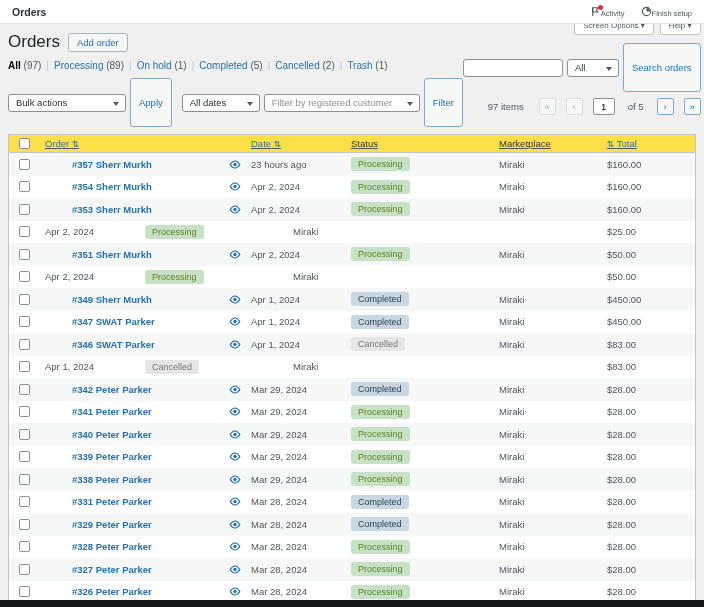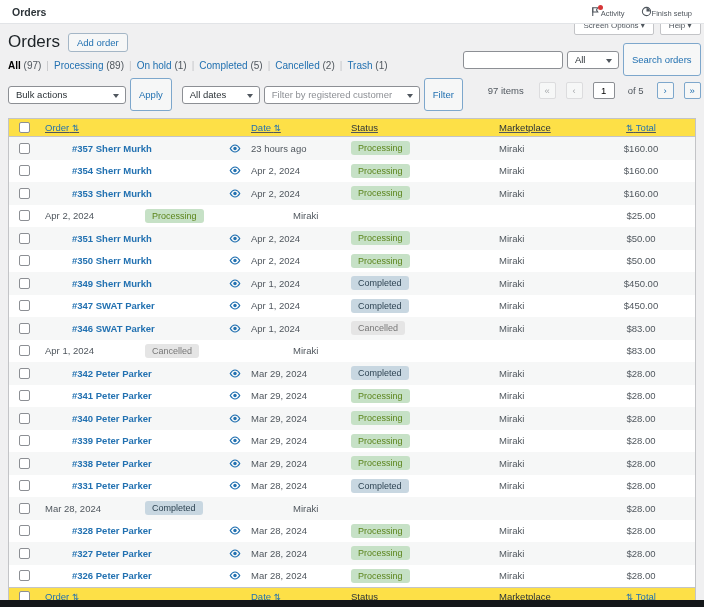--- a/index.html
+++ b/index.html
@@ -31,21 +31,21 @@
   
   .content { padding: 0 8px; }
   .header-area { display: flex; justify-content: space-between; align-items: flex-start; }
 
   .header-left { padding-top: 8px; }
   .title-row { display: flex; align-items: center; gap: 8px; }
   .page-title { font-size: 17px; font-weight: 400; color: #1d2327; line-height: 20px; }
   .btn {
     display: inline-block; background: #f6f7f7; border: 1px solid #7da7cc;
     color: #2271b1; border-radius: 3px; font-size: 9.5px; line-height: 15px;
-    padding: 8px 8px; cursor: pointer; font-family: inherit; white-space: nowrap;
+    padding: 16px 8px; cursor: pointer; font-family: inherit; white-space: nowrap;
   }
   .add-order { border-color: #a4b6c6; padding: 1px 8px; }
 
   .subsubsub { list-style: none; margin-top: 8px; display: flex; flex-wrap: wrap; font-size: 10px; }
   .subsubsub li { display: flex; align-items: center; }
   .sfilter { text-decoration: none; color: #2271b1; cursor: pointer; }
   .sfilter.current .sf-label { color: #000; font-weight: bold; }
   .sf-count { color: #50575e; }
   .sep { color: #c3c4c7; margin: 0 5px; }
 
@@ -93,21 +93,21 @@
   .thead, .tfoot { height: 18px; background: #fde047; text-decoration: underline; }
   .thead { border-bottom: 1px solid #c3c4c7; }
   .tfoot { border-top: 1px solid #c3c4c7; }
   .tbody .tr:nth-child(odd) { background: #f6f7f7; }
   .td { padding: 0 4px; overflow: hidden; white-space: nowrap; }
   .col-cb { width: 32px; padding-left: 10px; }
   .col-order { width: 206px; display: flex; align-items: center; }
   .col-date { width: 100px; }
   .col-status { width: 148px; }
   .col-market { flex: 1; }
-  .col-total { width: 92px; text-align: center; padding-right: 20px; }
+  .col-total { width: 92px; text-align: left; padding-right: 20px; }
   .cb {
     appearance: none; -webkit-appearance: none; width: 11px; height: 11px;
     border: 1px solid #8c8f94; border-radius: 2px; background: #fff; cursor: pointer;
     display: block;
   }
   .hcell { font-size: 9.5px; color: #2c3338; }
   .hcell.sortable { color: #2271b1; cursor: pointer; }
   .sort { font-size: 8.5px; color: #2271b1; }
   .order-link { color: #2271b1; font-weight: bold; font-size: 9.5px; text-decoration: none; cursor: pointer; margin-left: 27px; }
   .eye { margin-left: auto; margin-right: 2px; line-height: 0; cursor: pointer; }
@@ -330,29 +330,20 @@
     <div class="td col-date cell-text">Apr 2, 2024</div>
     <div class="td col-status"><span class="badge processing">Processing</span></div>
     <div class="td col-market cell-text">Miraki</div>
     <div class="td col-total cell-text">$50.00</div>
   </div>
 
   <div class="tr">
     <div class="td col-cb">
             <input type="checkbox" class="cb" style="">
           </div>
-    <div class="td col-order">
-      <a href="#" class="order-link">#350 Sherr Murkh</a>
-      <span class="eye">
-        <svg width="12" height="9" viewBox="0 0 24 18">
-                <path d="M12 2C6.5 2 2.5 9 2.5 9S6.5 16 12 16s9.5-7 9.5-7S17.5 2 12 2z" fill="none" stroke="#2271b1" stroke-width="2.4"></path>
-                <circle cx="12" cy="9" r="3.4" fill="#2271b1"></circle>
-              </svg>
-      </span>
-    </div>
     <div class="td col-date cell-text">Apr 2, 2024</div>
     <div class="td col-status"><span class="badge processing">Processing</span></div>
     <div class="td col-market cell-text">Miraki</div>
     <div class="td col-total cell-text">$50.00</div>
   </div>
 
   <div class="tr">
     <div class="td col-cb">
             <input type="checkbox" class="cb" style="">
           </div>
@@ -530,20 +521,29 @@
     <div class="td col-date cell-text">Mar 28, 2024</div>
     <div class="td col-status"><span class="badge completed">Completed</span></div>
     <div class="td col-market cell-text">Miraki</div>
     <div class="td col-total cell-text">$28.00</div>
   </div>
 
   <div class="tr">
     <div class="td col-cb">
             <input type="checkbox" class="cb" style="">
           </div>
+    <div class="td col-order">
+      <a href="#" class="order-link">#329 Peter Parker</a>
+      <span class="eye">
+        <svg width="12" height="9" viewBox="0 0 24 18">
+                <path d="M12 2C6.5 2 2.5 9 2.5 9S6.5 16 12 16s9.5-7 9.5-7S17.5 2 12 2z" fill="none" stroke="#2271b1" stroke-width="2.4"></path>
+                <circle cx="12" cy="9" r="3.4" fill="#2271b1"></circle>
+              </svg>
+      </span>
+    </div>
     <div class="td col-date cell-text">Mar 28, 2024</div>
     <div class="td col-status"><span class="badge completed">Completed</span></div>
     <div class="td col-market cell-text">Miraki</div>
     <div class="td col-total cell-text">$28.00</div>
   </div>
 
   <div class="tr">
     <div class="td col-cb">
             <input type="checkbox" class="cb" style="">
           </div>

